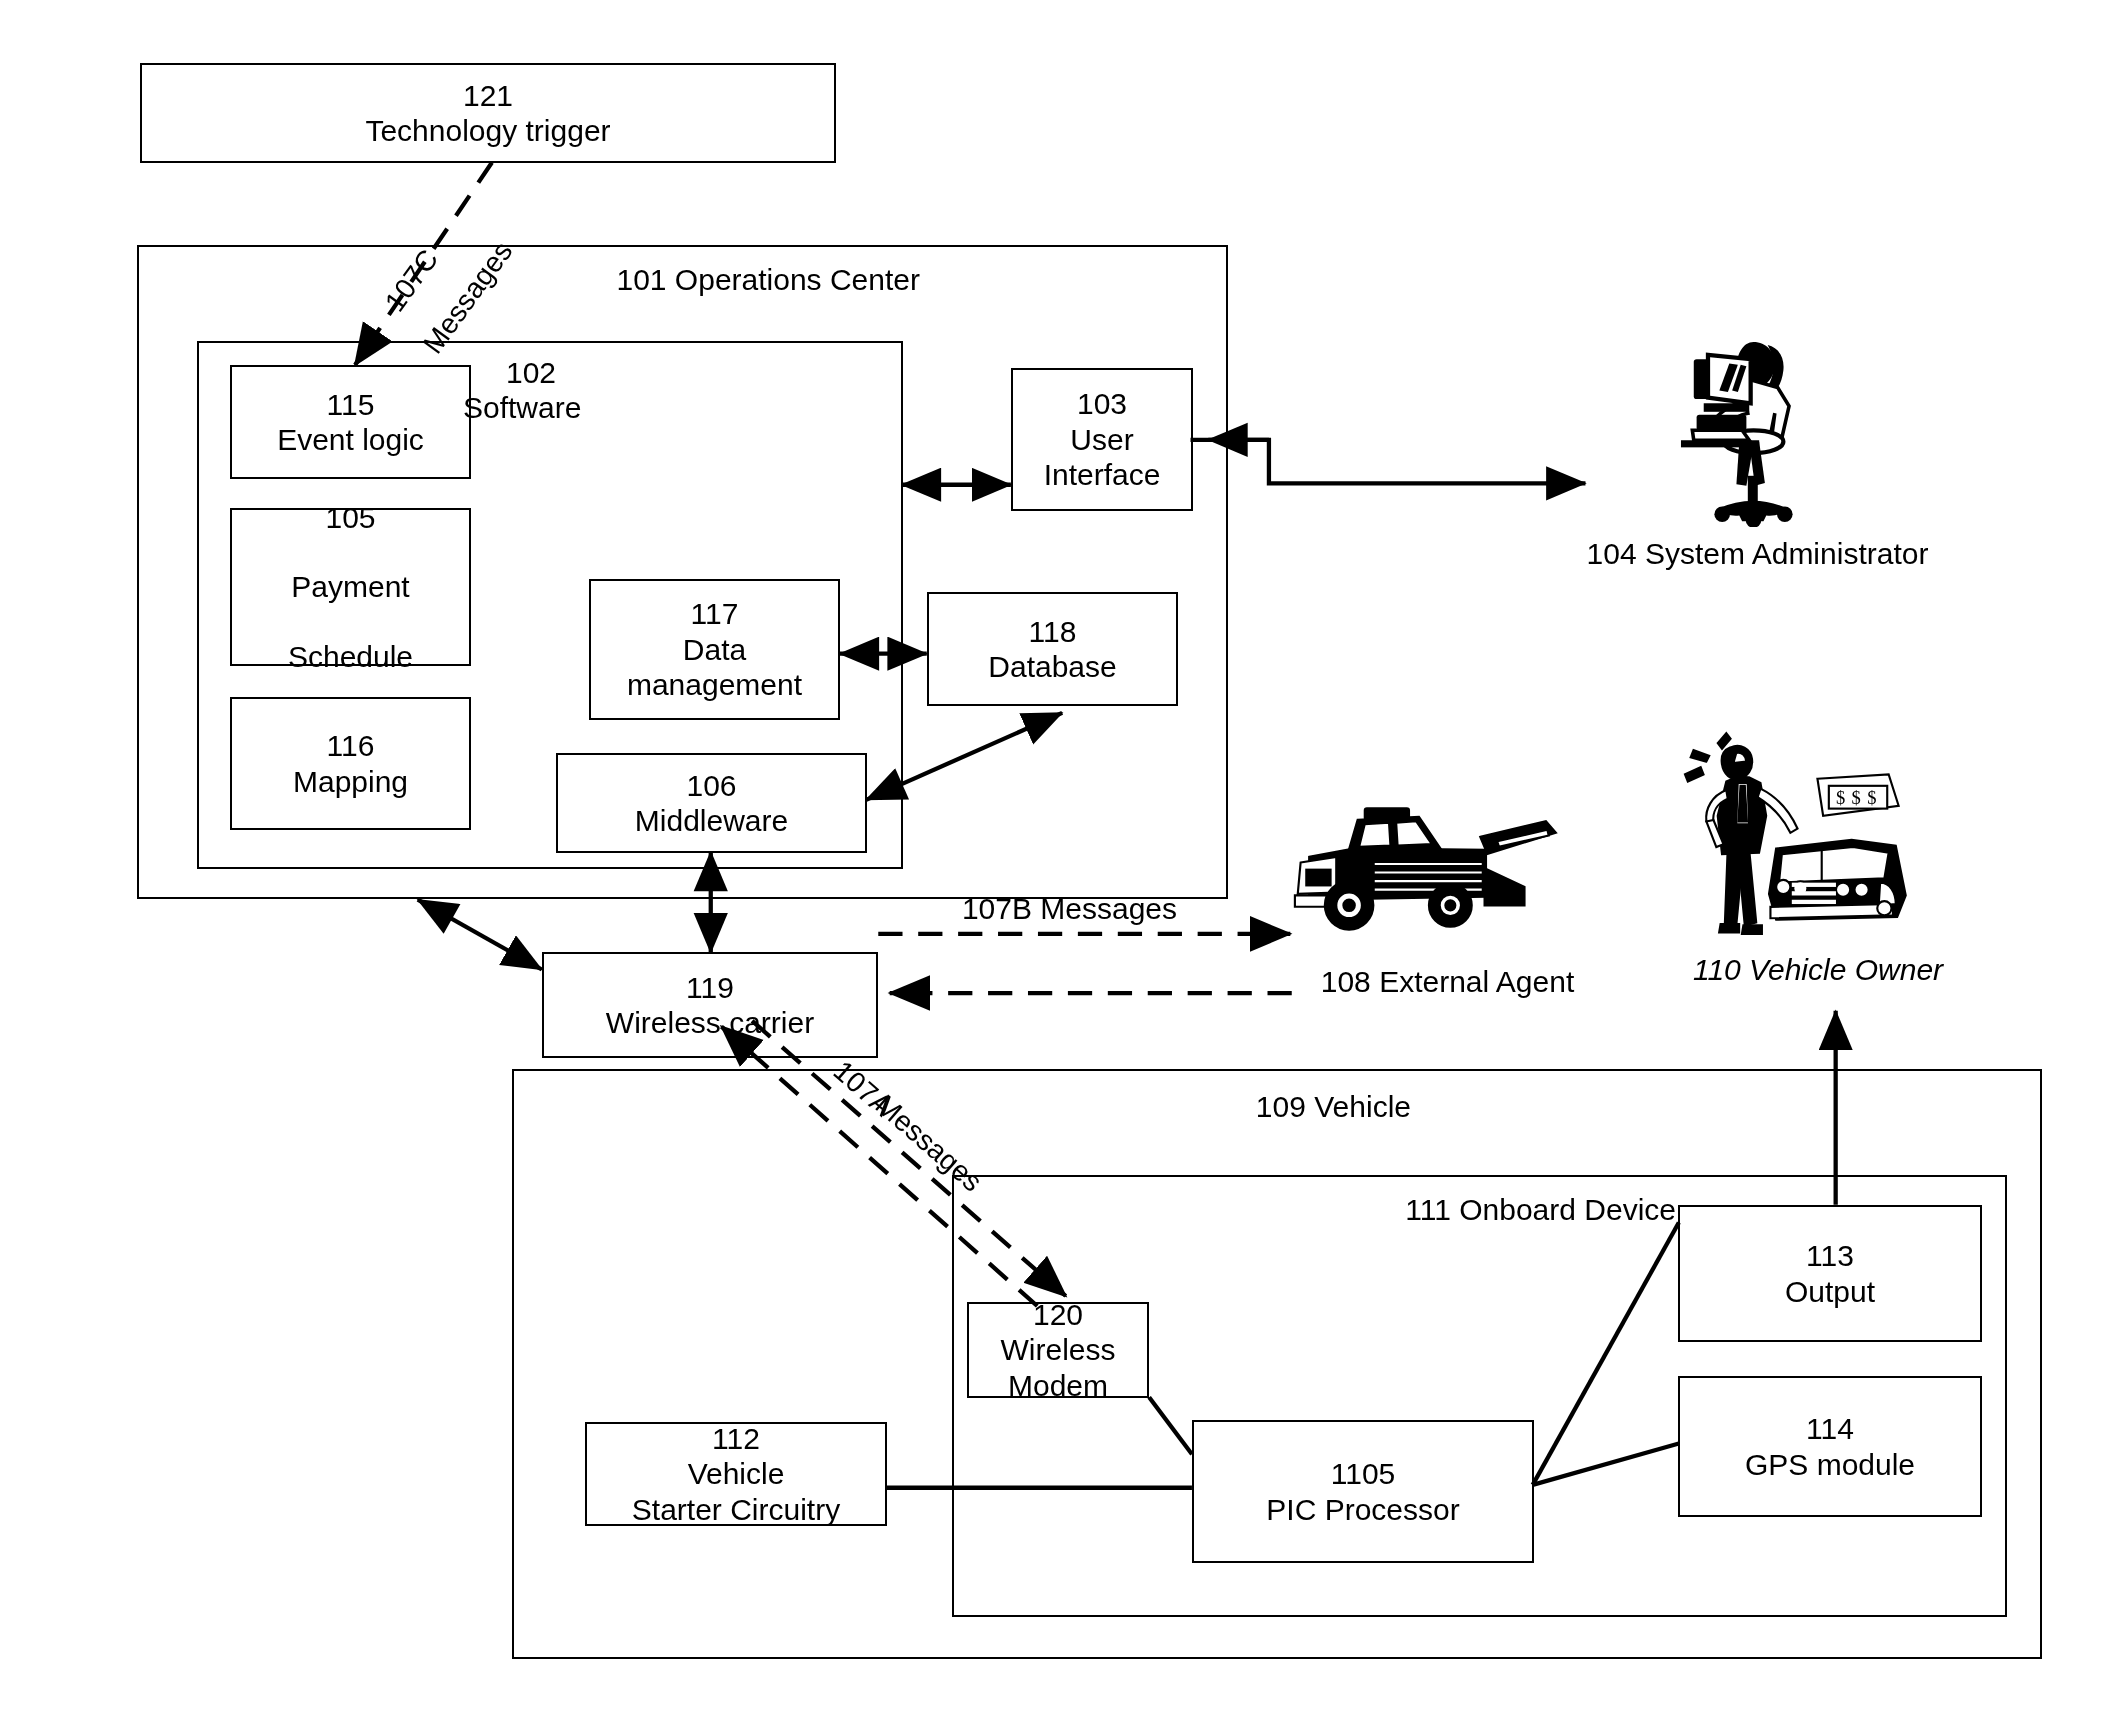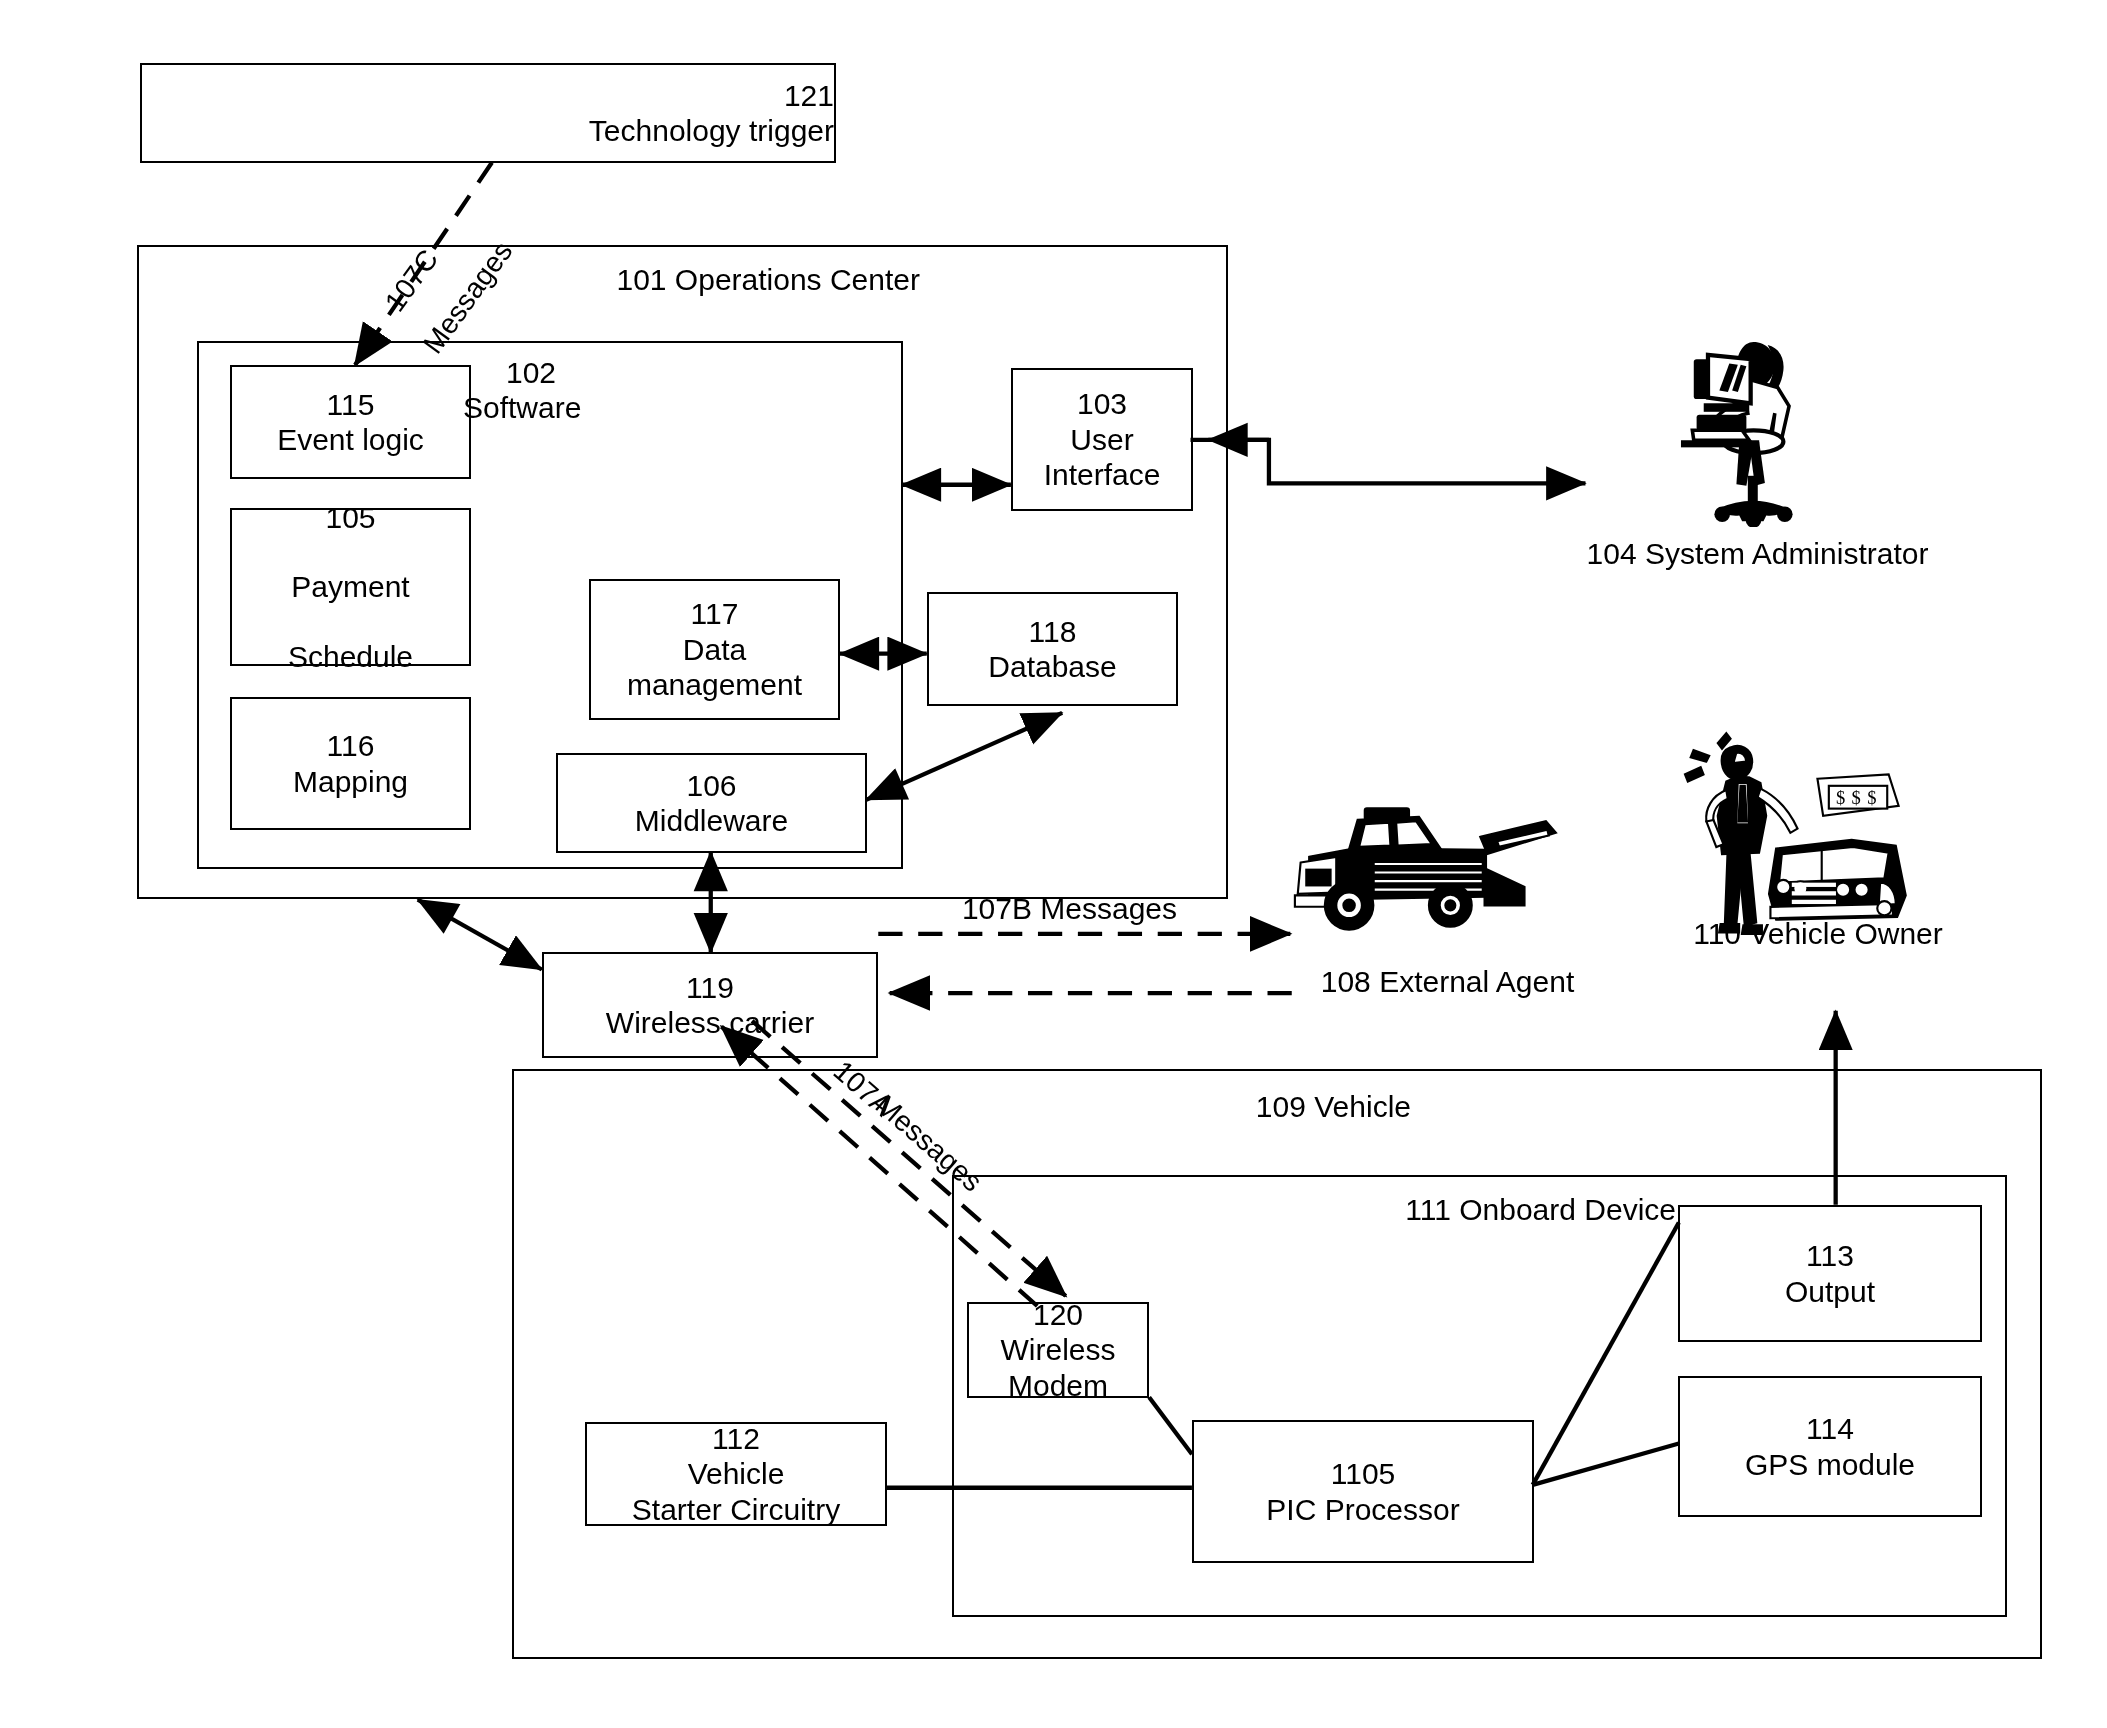--- a/index.html
+++ b/index.html
@@ -132,21 +132,21 @@
 
       <path d="M 2150,2083 L 2355,1715"></path>
 
       <path d="M 2150,2083 L 2355,2025"></path>
 
       <path d="M 2575,1690 L 2575,1418" marker-end="url(#arrowEnd)"></path>
 
     </g>
   </svg>
 
-  <div class="box fs-lg" style="left:140px; top:63px; width:696px; height:100px;text-align:right;">
+  <div class="box fs-lg" style="left:140px; top:63px; width:696px; height:100px;">
     <span class="num">121</span>
     <span class="lbl">Technology trigger</span>
   </div>
 
   <div class="container" style="left:137px; top:245px; width:1091px; height:654px;"></div>
   <div class="container-title fs-lg" style="left:442px; top:262px; width:478px;">
     <span class="num">101</span>
     <span class="lbl">Operations Center</span>
   </div>
 
@@ -382,19 +382,19 @@
           <rect x="164" y="244" width="62" height="6"></rect>
         </g>
 
         <path d="M134 254 l172 -4 l0 16 l-172 4 z" fill="#fff"></path>
 
         <path d="M288 220 c14 0 22 14 22 30 l-24 2 z" fill="#fff"></path>
         <circle cx="294" cy="256" r="10" fill="#fff"></circle>
       </g>
     </svg>
   </div>
-  <div class="caption fs-lg" style="left:1661px; top:916px; width:314px;">
+  <div class="caption fs-lg" style="left:1661px; top:952px; width:314px;font-style:italic;">
     <span class="num">110</span>
     <span class="lbl">Vehicle Owner</span>
   </div>
 
 </div>
 
 
 </body></html>

